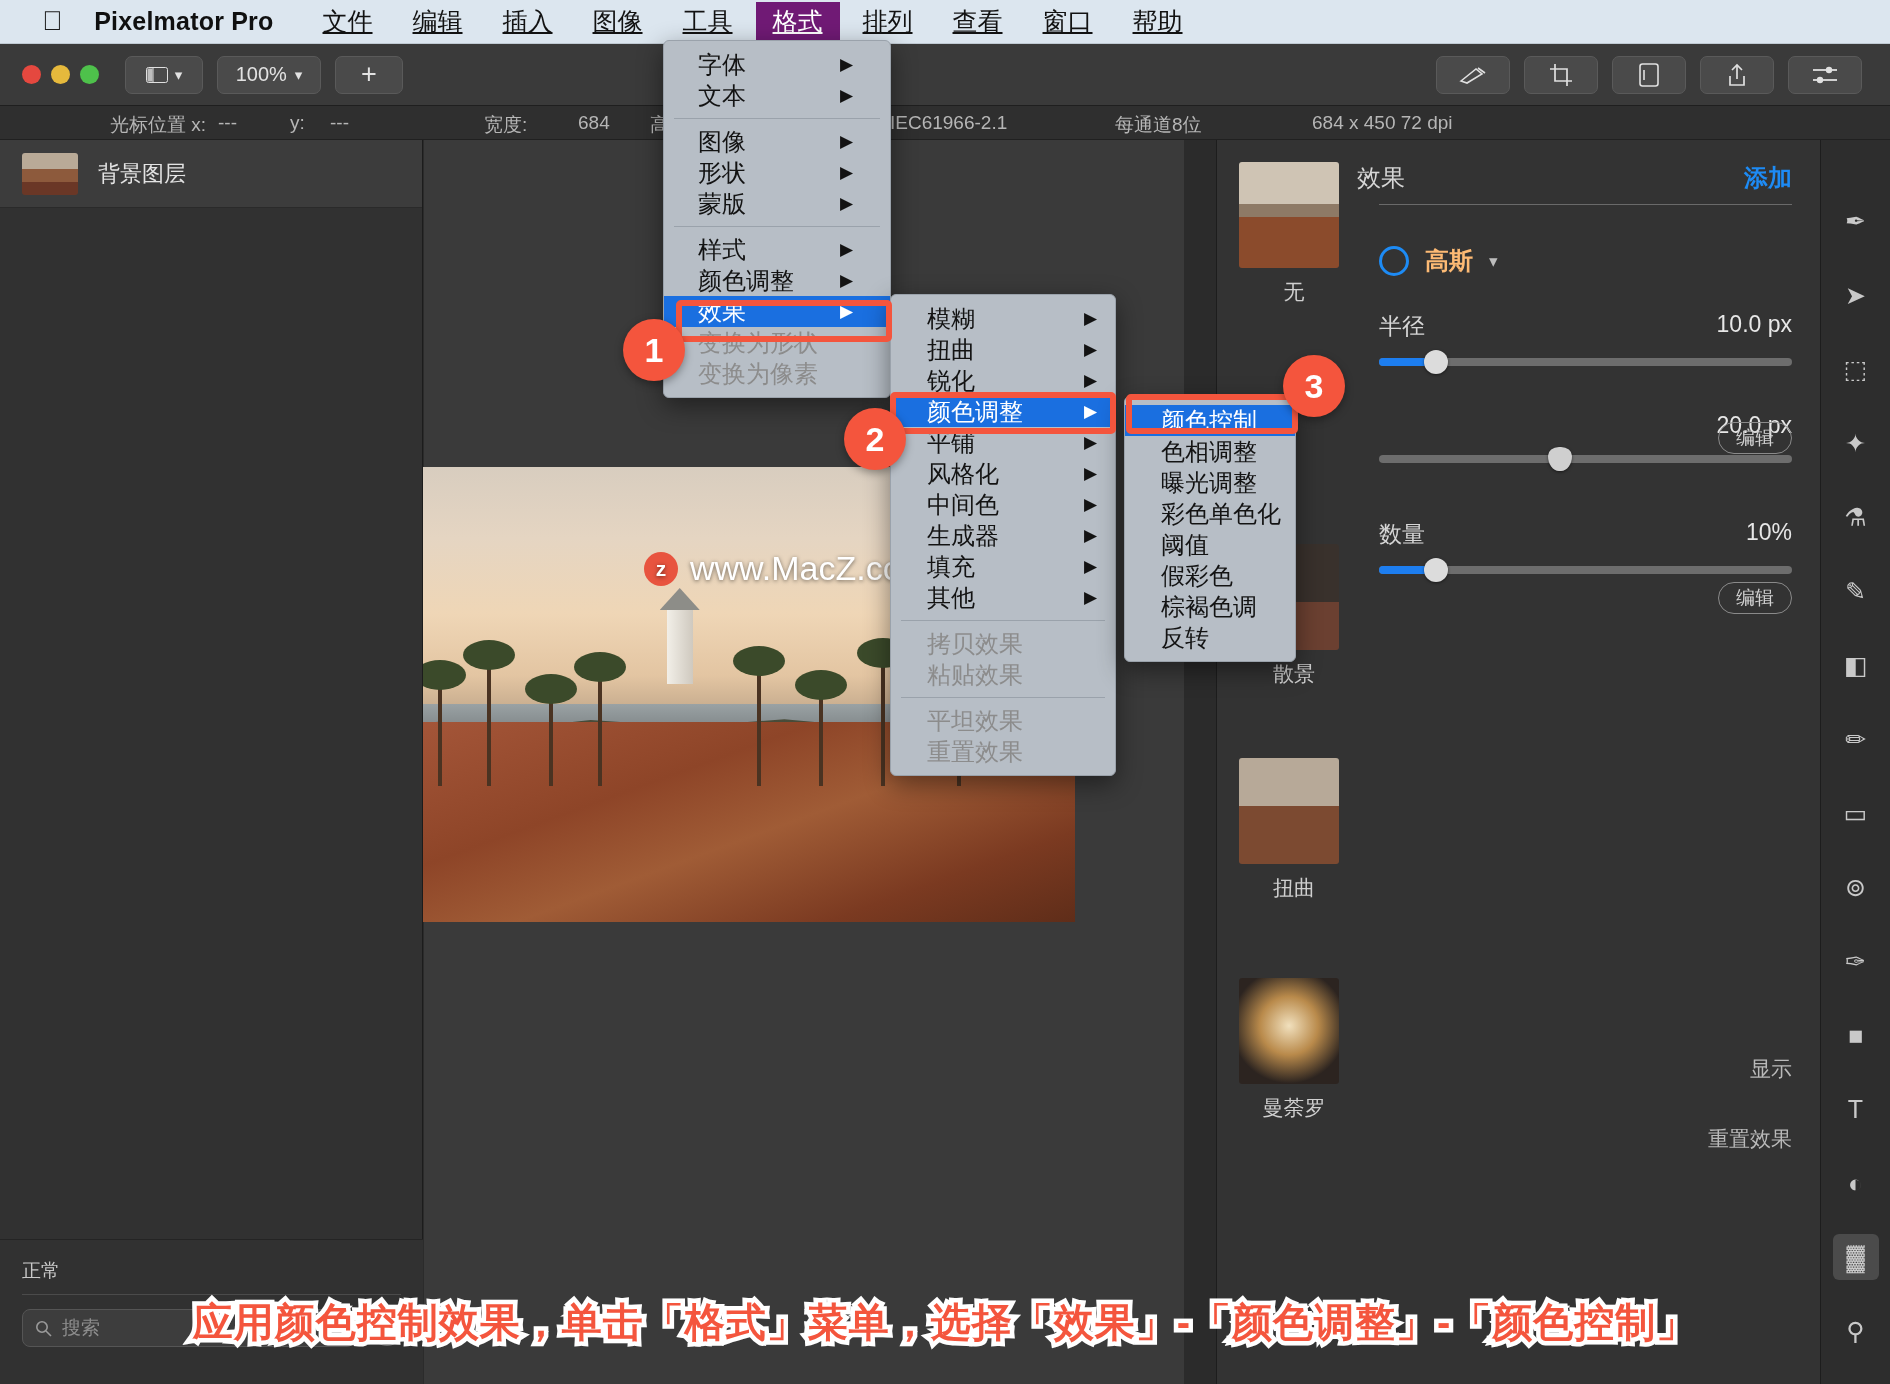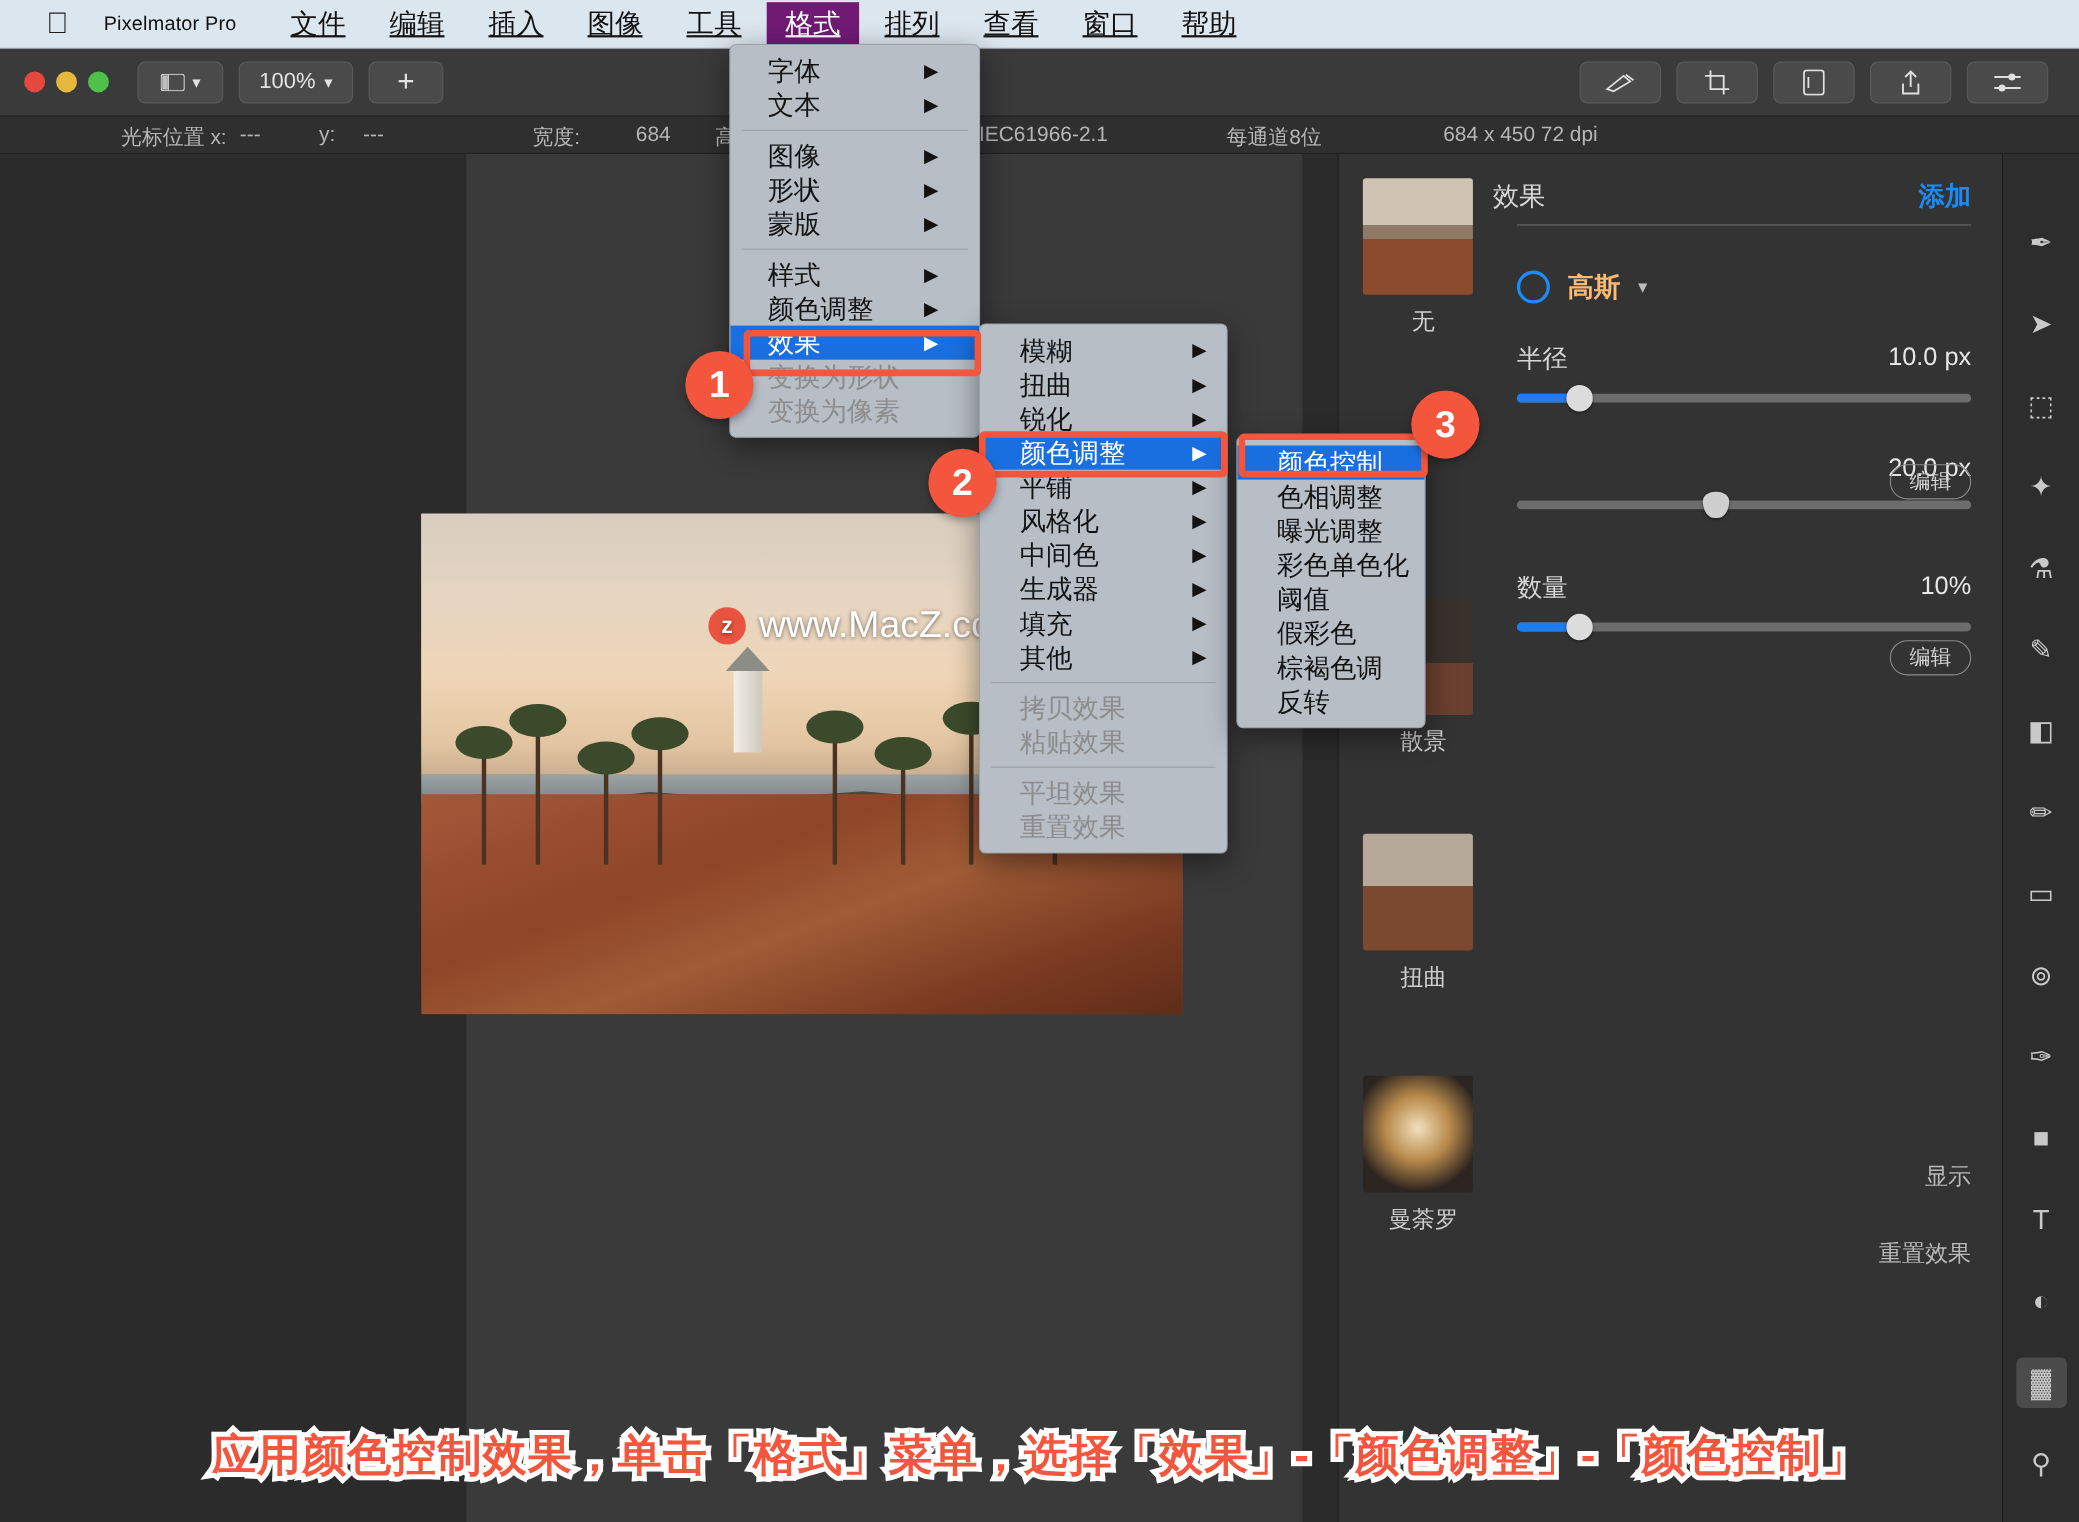--- a/index.html
+++ b/index.html
@@ -12,21 +12,21 @@
   #root { position:relative; width:1890px; height:1384px; }
 
   
   .menubar{
     position:absolute; left:0; top:0; width:1890px; height:44px;
     background:#dce6ef; display:flex; align-items:center;
     border-bottom:1px solid #c0cad3;
     z-index:50;
   }
   .menubar .apple{ margin-left:42px; font-size:27px; color:#1b1b1b; line-height:1; }
-  .menubar .appname{ margin-left:32px; font-size:18px; font-weight:normal; color:#101010; letter-spacing:.2px;}
+  .menubar .appname{ margin-left:32px; font-size:25px; font-weight:bold; color:#101010; letter-spacing:.2px;}
   .menubar .mi{ font-size:25px; color:#121212; padding:3px 17px; margin-left:6px; border-radius:0;text-decoration:underline; }
   .menubar .mi.active{ background:#701a75; color:#fff; }
 
   
   .toolbar{
     position:absolute; left:0; top:44px; width:1890px; height:62px;
     background:#3a3a3a; border-bottom:1px solid #1f1f1f;
     display:flex; align-items:center; z-index:10;
   }
   .traffic{ display:flex; gap:10px; margin-left:22px; }
@@ -297,20 +297,48 @@
     <span style="left:290px;">y:</span>
     <span style="left:330px;">---</span>
     <span style="left:484px;">宽度:</span>
     <span style="left:578px;">684</span>
     <span style="left:650px;">高度:</span>
     <span style="left:890px;">IEC61966-2.1</span>
     <span style="left:1115px;">每通道8位</span>
     <span style="left:1312px;">684 x 450 72 dpi</span>
   </div>
 
+  <div class="leftbar">
+    <div class="layer-row">
+      <div class="layer-thumb"></div>
+      <div class="layer-name">背景图层</div>
+    </div>
+
+    <div class="left-bottom">
+      <div class="blend-row">正常</div>
+      <div class="blend-underline"></div>
+      <div class="search-row">
+        <div class="search-box">
+          <span>
+            <svg class="cv" width="17" height="17" viewBox="0 0 17 17">
+                <circle cx="7" cy="7" r="5.2" fill="none" stroke="#9a9a9a" stroke-width="1.6"></circle>
+                <line x1="11" y1="11" x2="16" y2="16" stroke="#9a9a9a" stroke-width="1.6"></line>
+              </svg>
+          </span>
+          <span>搜索</span>
+        </div>
+        <div class="circ-btn">
+          <svg class="cv" width="18" height="12" viewBox="0 0 18 12">
+              <line x1="1" y1="3" x2="17" y2="3" stroke="#bdbdbd" stroke-width="1.6"></line>
+              <line x1="4" y1="9" x2="14" y2="9" stroke="#bdbdbd" stroke-width="1.6"></line>
+            </svg>
+        </div>
+      </div>
+    </div>
+  </div>
 
   <div class="canvas">
     <div class="photo">
       <div class="sky-band"></div>
       <div class="sea"></div>
       <div class="ridge"></div>
       <div class="cliff"></div>
       <div class="lighthouse"></div>
       <div class="palm" style="left:8%;height:110px;"></div>
       <div class="palm" style="left:15%;height:130px;"></div>

